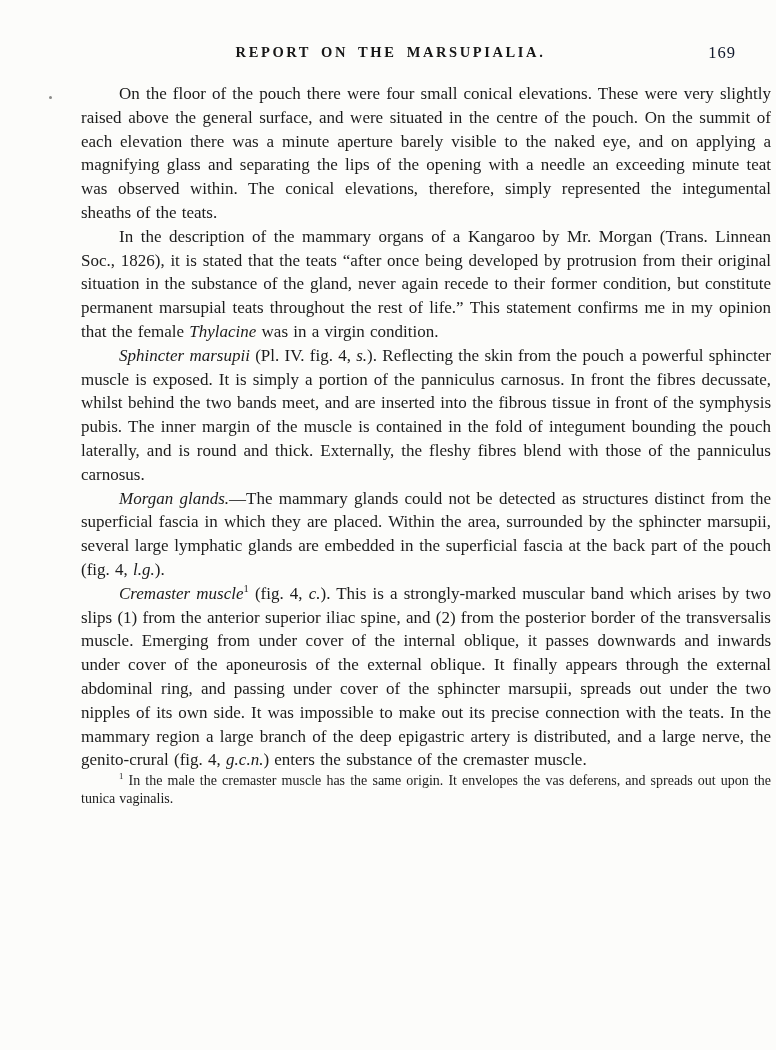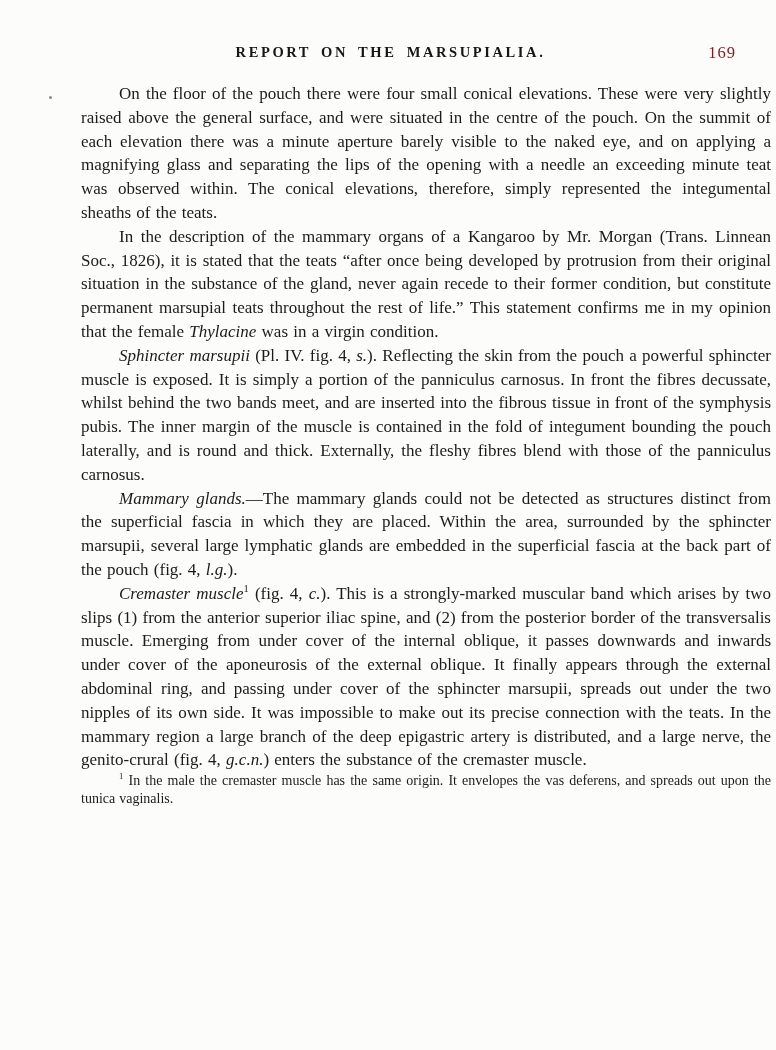--- a/index.html
+++ b/index.html
@@ -31,21 +31,21 @@
     letter-spacing: 2.6px;
     word-spacing: 4px;
     color: #161616;
   }
   .page-num {
     position: absolute;
     right: 0;
     top: -1px;
     font-size: 16.5px;
     letter-spacing: 1px;
-    color: #7f1d1d;
+    color: #0f172a;
   }
   .content {
     position: absolute;
     top: 82px;
     left: 45px;
     width: 690px;
     font-size: 17px;
     line-height: 23.8px;
     text-align: justify;
     word-spacing: 1px;
@@ -89,18 +89,18 @@
     <div class="page-num">169</div>
   </div>
 
   <div class="scan-dot"></div>
 
   <div class="content">
 
     <p class="para"><span>On the floor of the pouch there were four small conical elevations.  These were very slightly raised above the general surface, and were situated in the centre of the pouch.  On the summit of each elevation there was a minute aperture barely visible to the naked eye, and on applying a magnifying glass and separating the lips of the opening with a needle an exceeding minute teat was observed within.  The conical elevations, therefore, simply represented the integumental sheaths of the teats.</span></p>
       <p class="para"><span>In the description of the mammary organs of a Kangaroo by Mr. Morgan (Trans. Linnean Soc., 1826), it is stated that the teats “after once being developed by protrusion from their original situation in the substance of the gland, never again recede to their former condition, but constitute permanent marsupial teats throughout the rest of life.”  This statement confirms me in my opinion that the female </span><i>Thylacine</i><span> was in a virgin condition.</span></p>
       <p class="para"><i>Sphincter marsupii</i><span> (Pl. IV. fig. 4, </span><i>s.</i><span>).  Reflecting the skin from the pouch a powerful sphincter muscle is exposed.  It is simply a portion of the panniculus carnosus.  In front the fibres decussate, whilst behind the two bands meet, and are inserted into the fibrous tissue in front of the symphysis pubis.  The inner margin of the muscle is contained in the fold of integument bounding the pouch laterally, and is round and thick.  Externally, the fleshy fibres blend with those of the panniculus carnosus.</span></p>
-      <p class="para"><i>Mammary glands.</i><span>—The mammary glands could not be detected as structures distinct from the superficial fascia in which they are placed.  Within the area, surrounded by the sphincter marsupii, several large lymphatic glands are embedded in the superficial fascia at the back part of the pouch (fig. 4, </span><i>l.g.</i><span>).</span></p>
+      <p class="para"><i>Morgan glands.</i><span>—The mammary glands could not be detected as structures distinct from the superficial fascia in which they are placed.  Within the area, surrounded by the sphincter marsupii, several large lymphatic glands are embedded in the superficial fascia at the back part of the pouch (fig. 4, </span><i>l.g.</i><span>).</span></p>
       <p class="para"><i>Cremaster muscle</i><sup>1</sup><span> (fig. 4, </span><i>c.</i><span>).  This is a strongly-marked muscular band which arises by two slips (1) from the anterior superior iliac spine, and (2) from the posterior border of the transversalis muscle.  Emerging from under cover of the internal oblique, it passes downwards and inwards under cover of the aponeurosis of the external oblique.  It finally appears through the external abdominal ring, and passing under cover of the sphincter marsupii, spreads out under the two nipples of its own side.  It was impossible to make out its precise connection with the teats.  In the mammary region a large branch of the deep epigastric artery is distributed, and a large nerve, the genito-crural (fig. 4, </span><i>g.c.n.</i><span>) enters the substance of the cremaster muscle.</span></p>
       <p class="para footnote"><sup>1</sup><span> In the male the cremaster muscle has the same origin.  It envelopes the vas deferens, and spreads out upon the tunica vaginalis.</span></p>
   </div>
 
 </div>
 
 </body></html>

